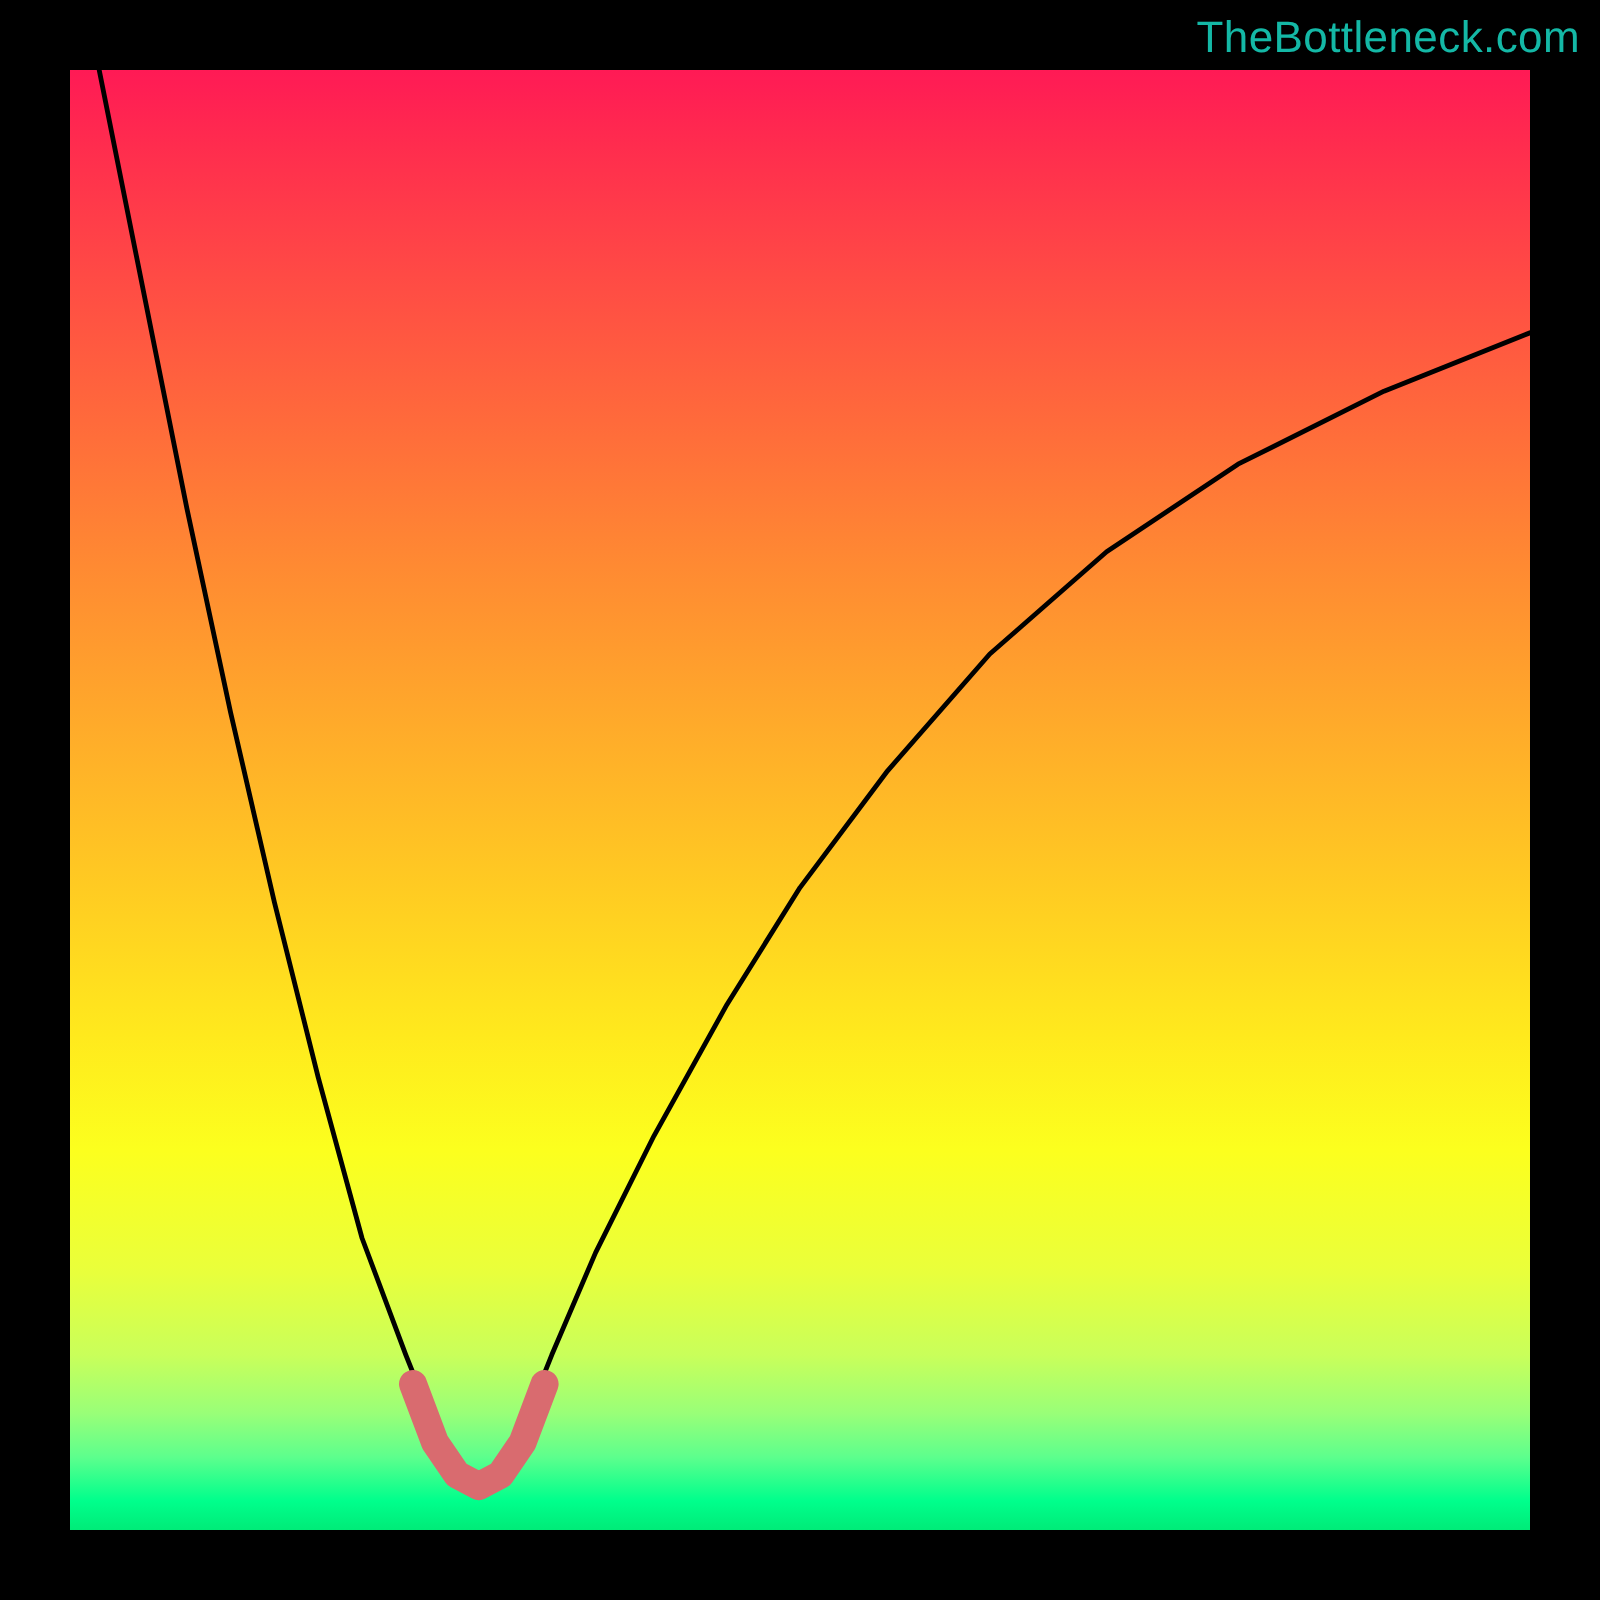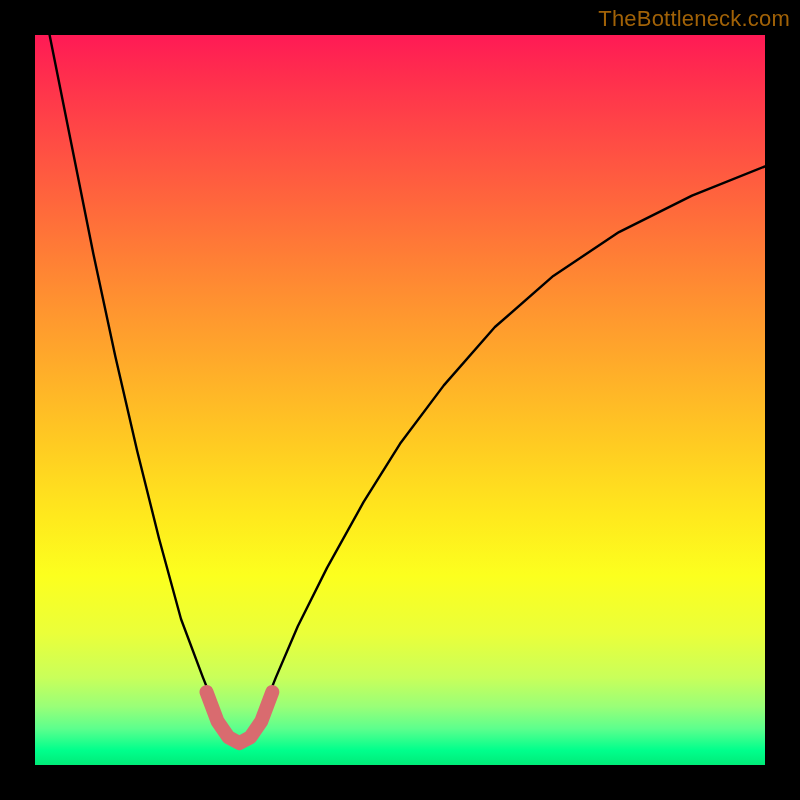--- a/index.html
+++ b/index.html
@@ -53,21 +53,21 @@
     position: absolute;
     inset: 0;
     width: 100%;
     height: 100%;
     display: block;
   }
   .watermark {
     position: absolute;
     top: 6px;
     right: 10px;
-    color: #a16207;
+    color: #14b8a6;
     font-size: 22px;
     font-weight: 500;
     letter-spacing: 0.2px;
   }
 </style>
 </head>
 <body>
 
 <div class="frame">
 

